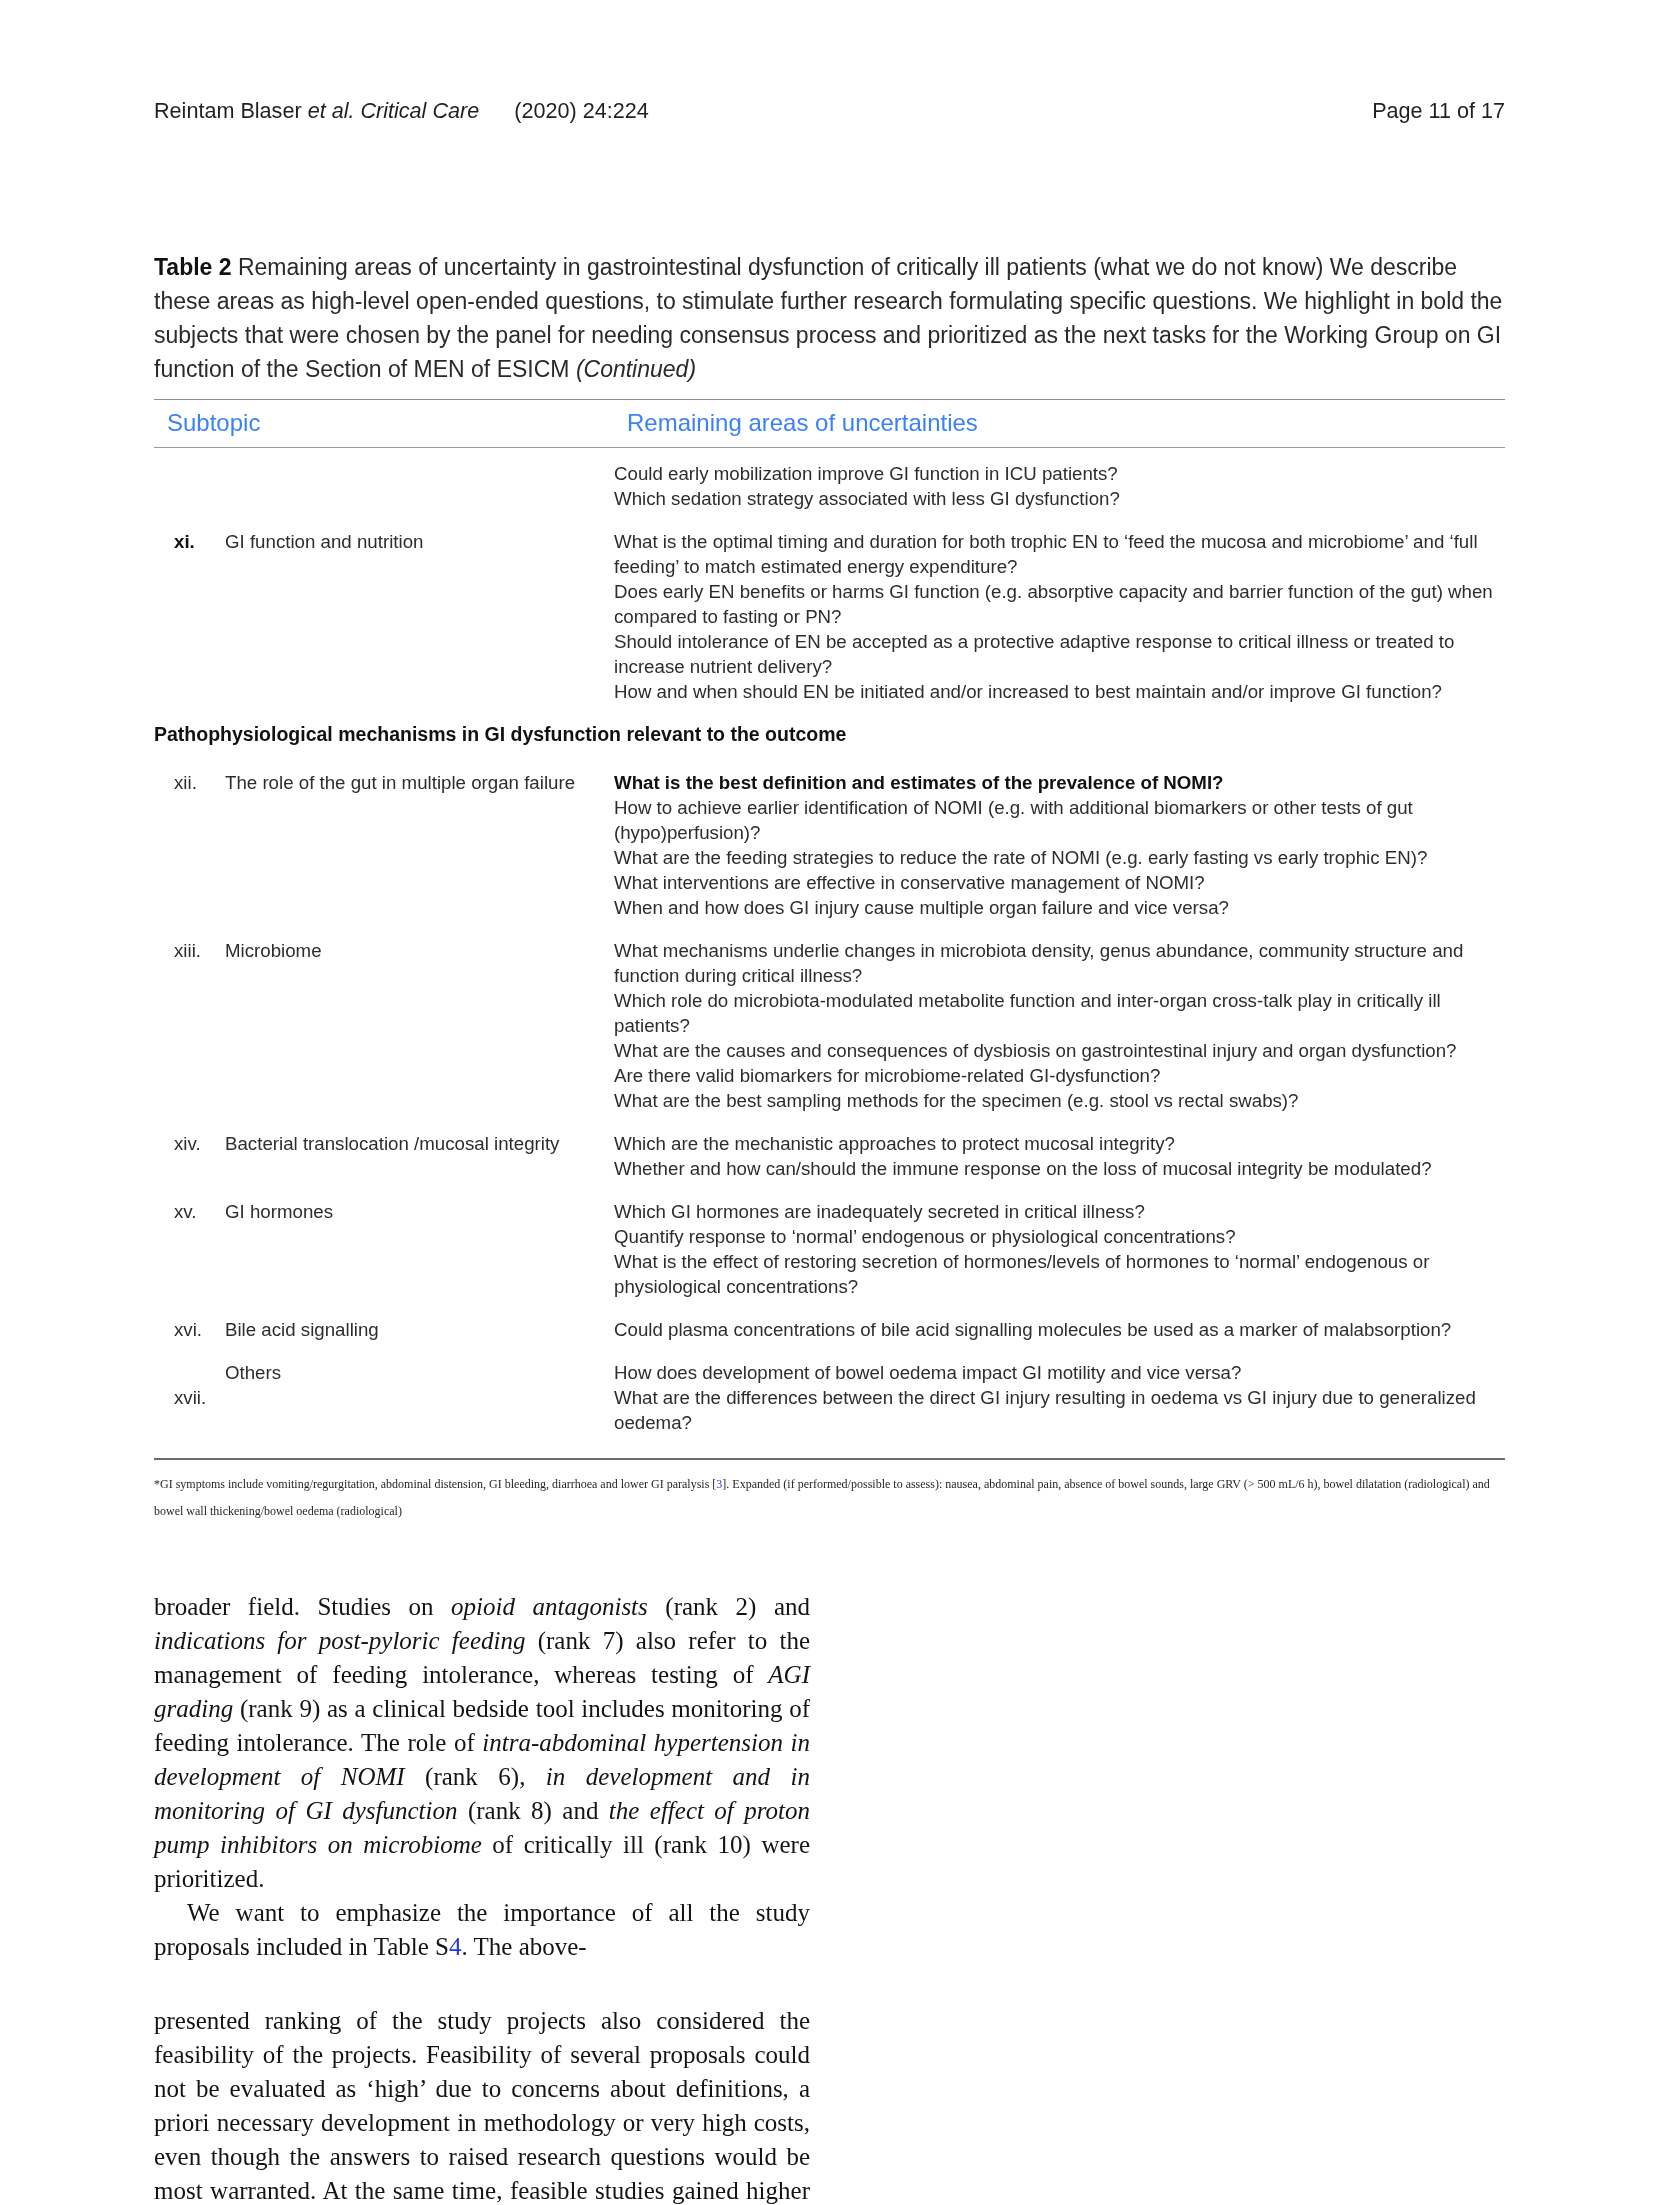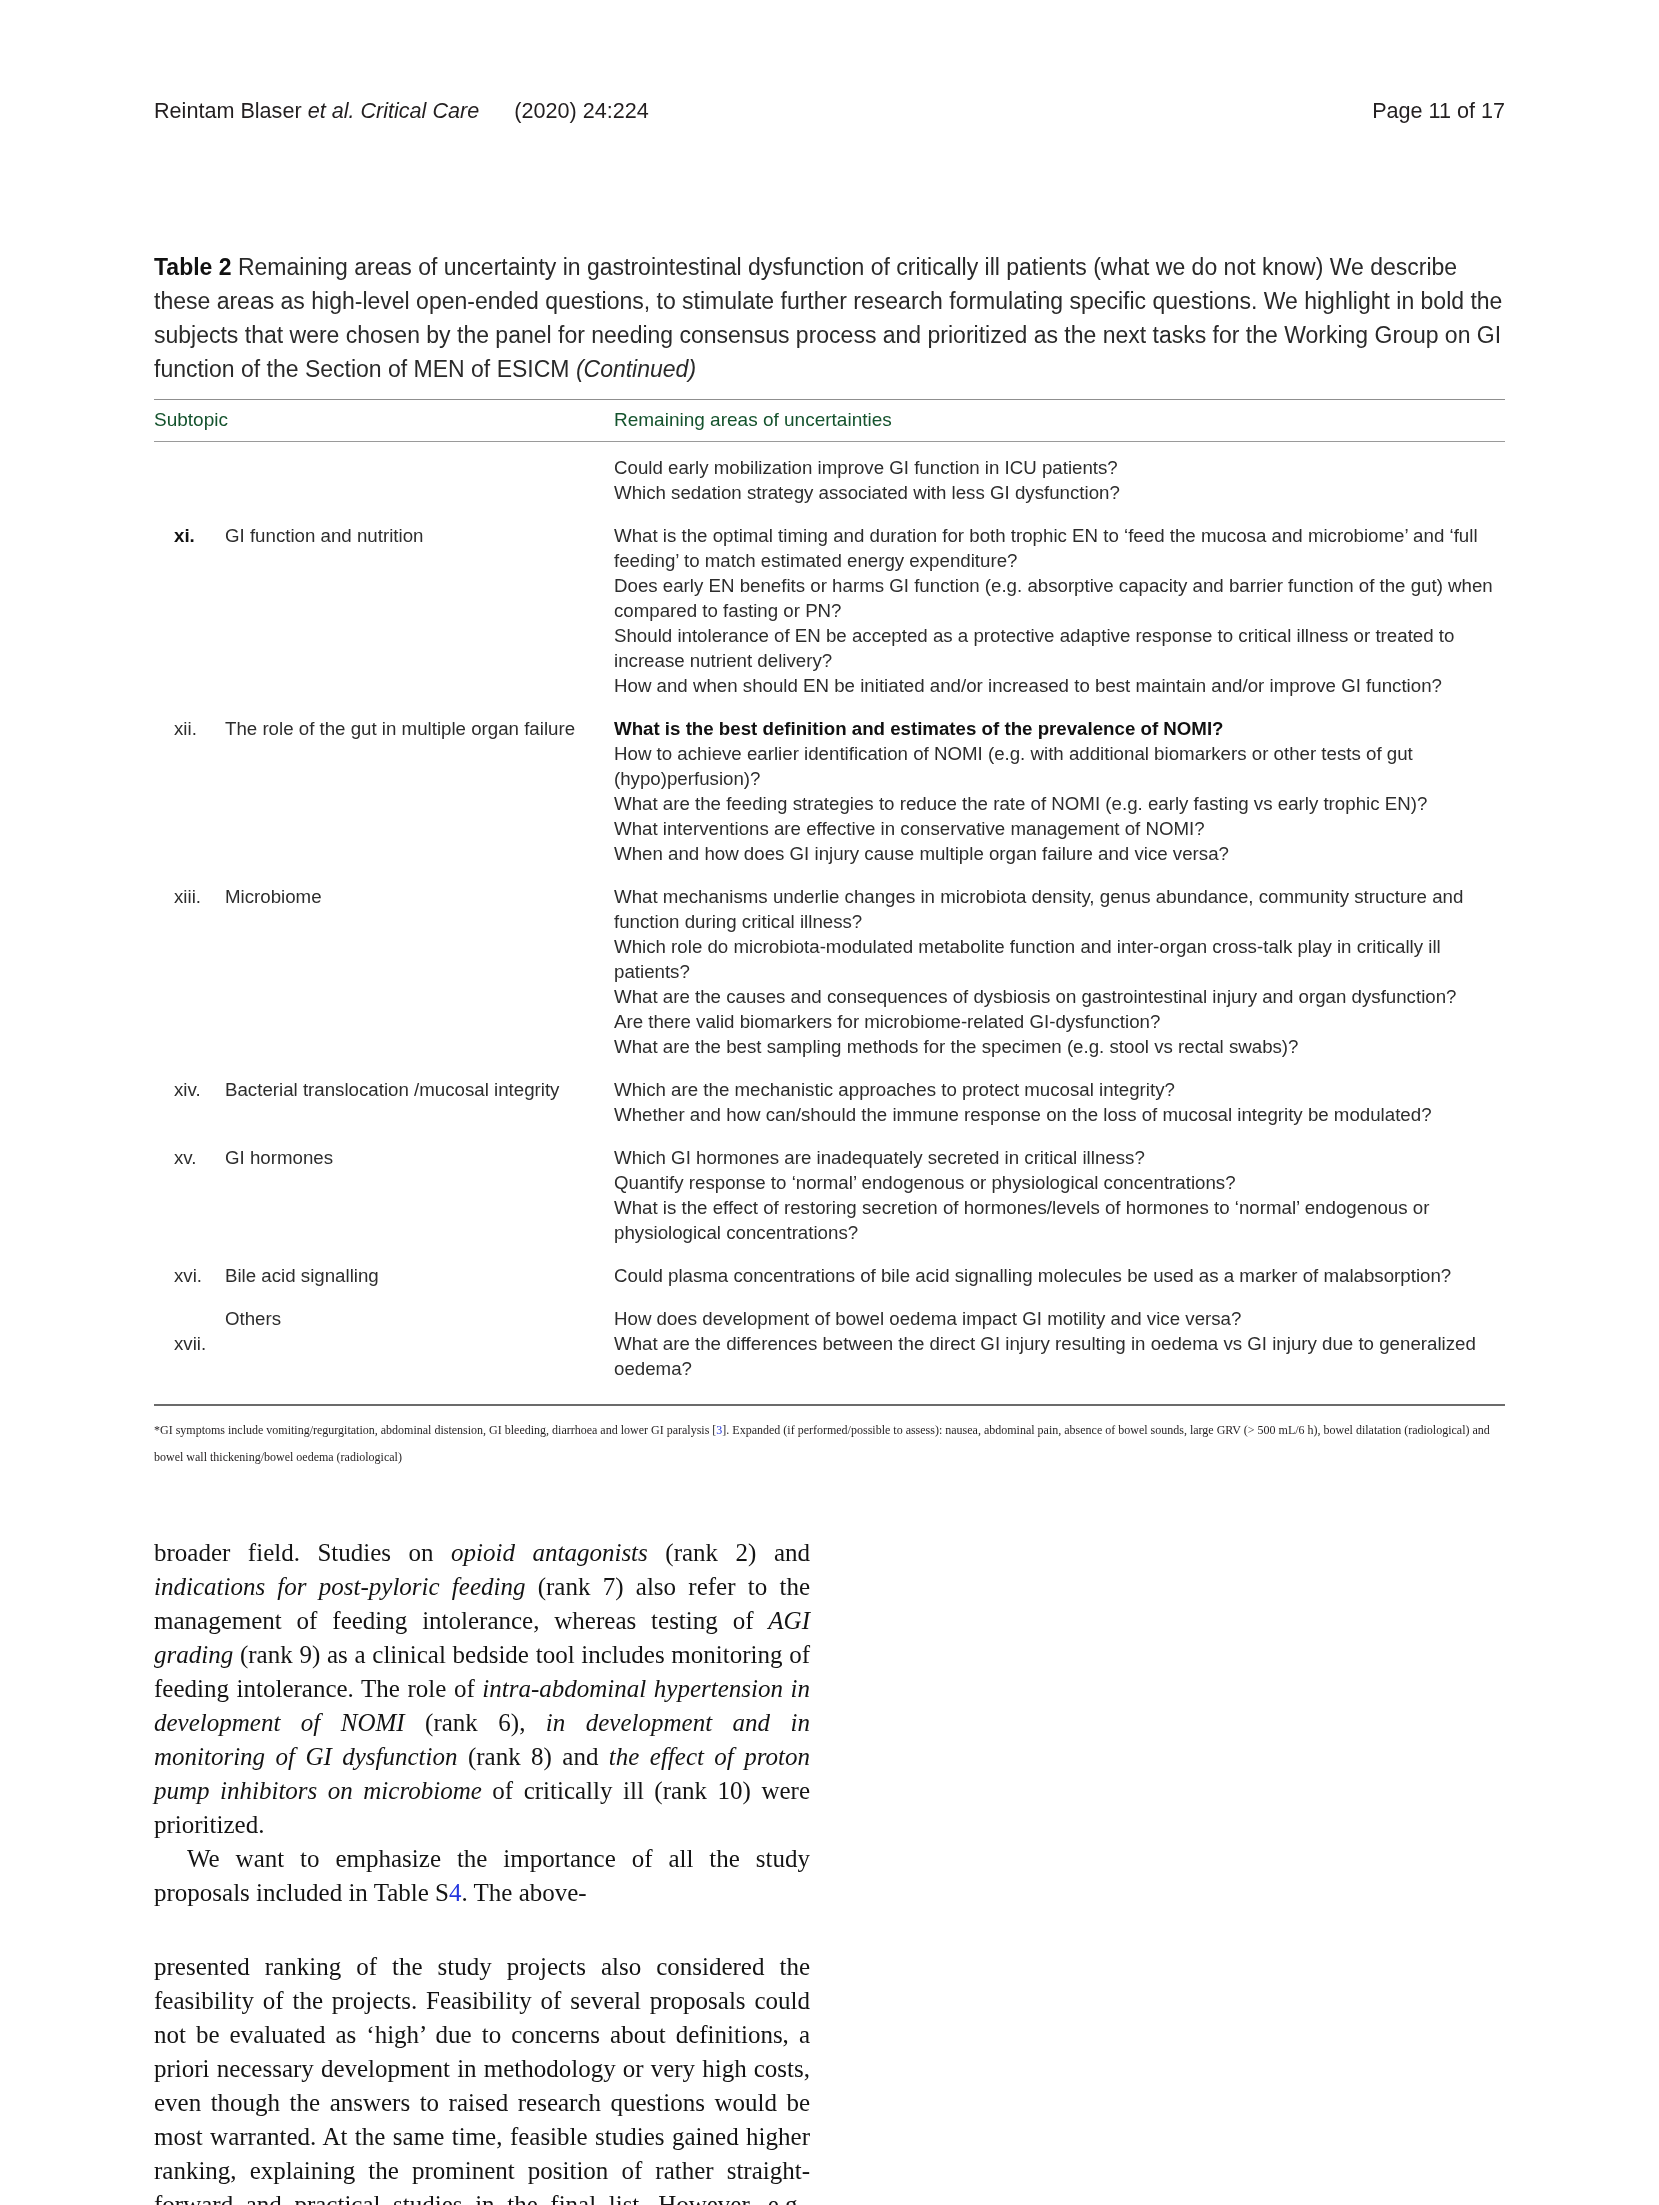--- a/index.html
+++ b/index.html
@@ -17,21 +17,21 @@
   .caption{margin-top:126px;font-size:23px;line-height:34px;color:#2a2a2a;}
   .caption .b{font-weight:bold;color:#111;text-align:right;}
   .caption .i{font-style:italic;}
 
   
   .tbl{margin-top:13.3px;}
   .rule-top{border-top:1.7px solid #8f8f8f;}
   .rule-mid{border-top:1.2px solid #9a9a9a;}
   .rule-bot{border-top:2.5px solid #6b6b6b;}
   .t-row{display:grid;grid-template-columns:460px 1fr;}
-  .thead{padding:8.3px 0 10px 0;font-size:19px;color:#14532d;}
+  .thead{padding:8.3px 0 10px 0;font-size:24px;color:#3b82f6;margin-left:13px;}
   .rows{padding-top:13.3px;padding-bottom:5px;}
   .row{display:grid;grid-template-columns:460px 1fr;margin-bottom:18px;}
   .c1{display:grid;grid-template-columns:51px 1fr;align-content:start;
       padding-left:20px;font-size:18.7px;line-height:25px;color:#2d2d2d;}
   .c1 .num{color:#2d2d2d;}
   .c1 .num.bold{font-weight:bold;color:#111;}
   .c1 .lbl{padding-right:25px;}
   .c2{font-size:18.7px;line-height:25px;color:#2d2d2d;padding-right:8.3px;}
   .c2 .q{margin:0;}
   .c2 .q.bold{font-weight:bold;color:#111;}
@@ -90,20 +90,21 @@
               <div class="num bold">xi.</div>
               <div class="lbl">GI function and nutrition</div>
             </div>
             <div class="c2">
               <p class="q">What is the optimal timing and duration for both trophic EN to ‘feed the mucosa and microbiome’ and ‘full feeding’ to match estimated energy expenditure?</p>
               <p class="q">Does early EN benefits or harms GI function (e.g. absorptive capacity and barrier function of the gut) when compared to fasting or PN?</p>
               <p class="q">Should intolerance of EN be accepted as a protective adaptive response to critical illness or treated to increase nutrient delivery?</p>
               <p class="q">How and when should EN be initiated and/or increased to best maintain and/or improve GI function?</p>
             </div>
           </div>
+          <div class="section-row">Pathophysiological mechanisms in GI dysfunction relevant to the outcome</div>
           <div class="row">
             <div class="c1">
               <div class="num">xii.</div>
               <div class="lbl">The role of the gut in multiple organ failure</div>
             </div>
             <div class="c2">
               <p class="q bold">What is the best definition and estimates of the prevalence of NOMI?</p>
               <p class="q">How to achieve earlier identification of NOMI (e.g. with additional biomarkers or other tests of gut (hypo)perfusion)?</p>
               <p class="q">What are the feeding strategies to reduce the rate of NOMI (e.g. early fasting vs early trophic EN)?</p>
               <p class="q">What interventions are effective in conservative management of NOMI?</p>

